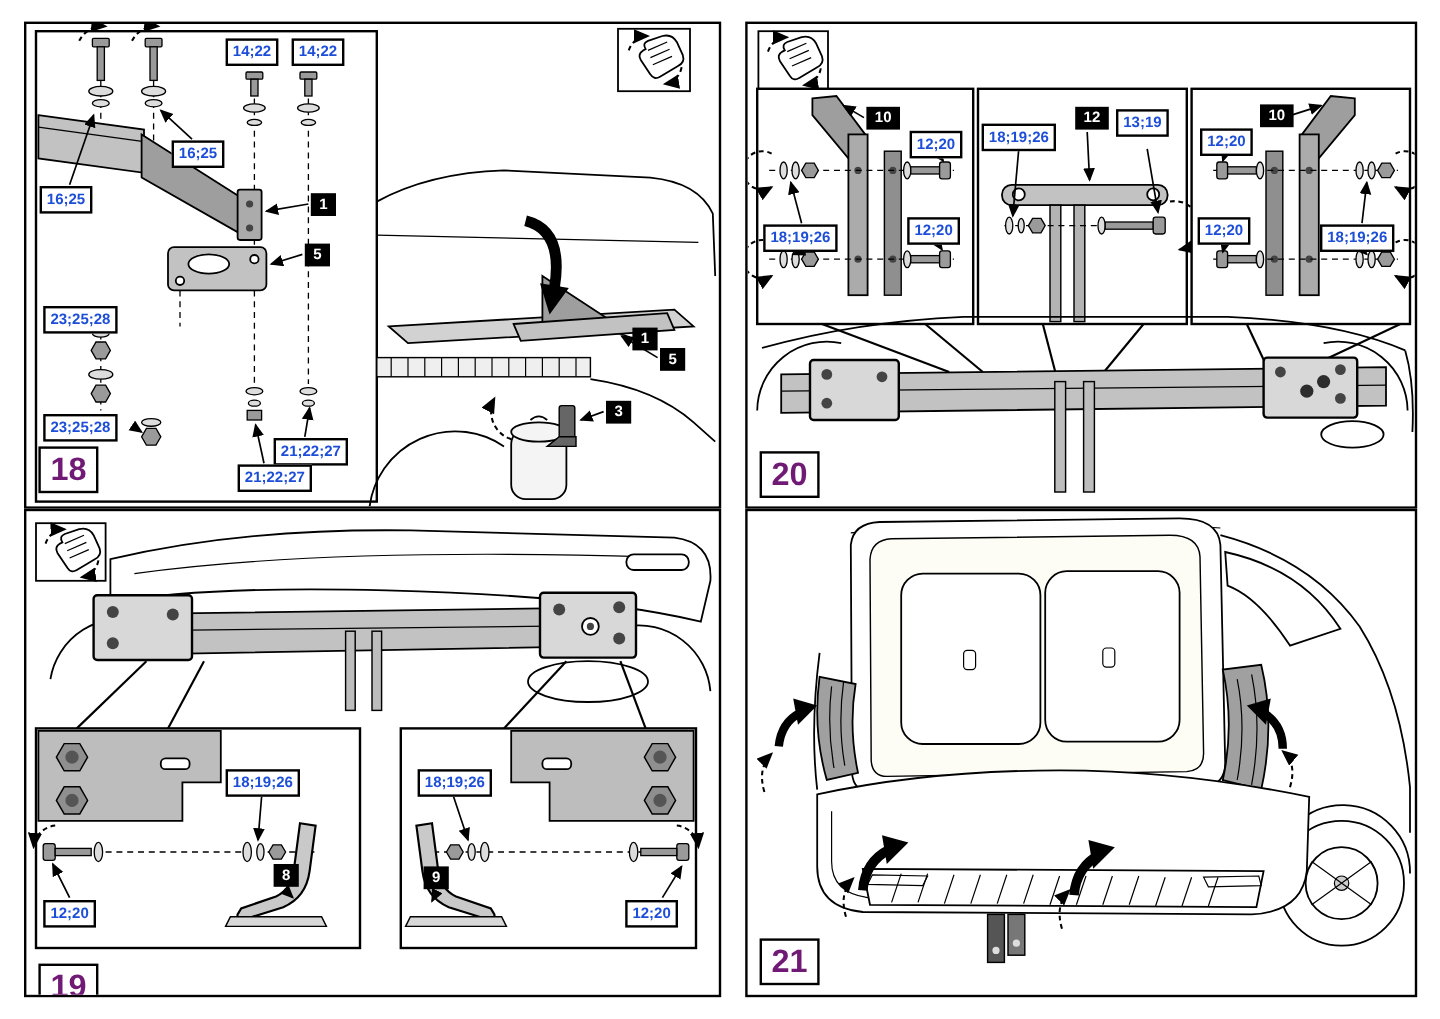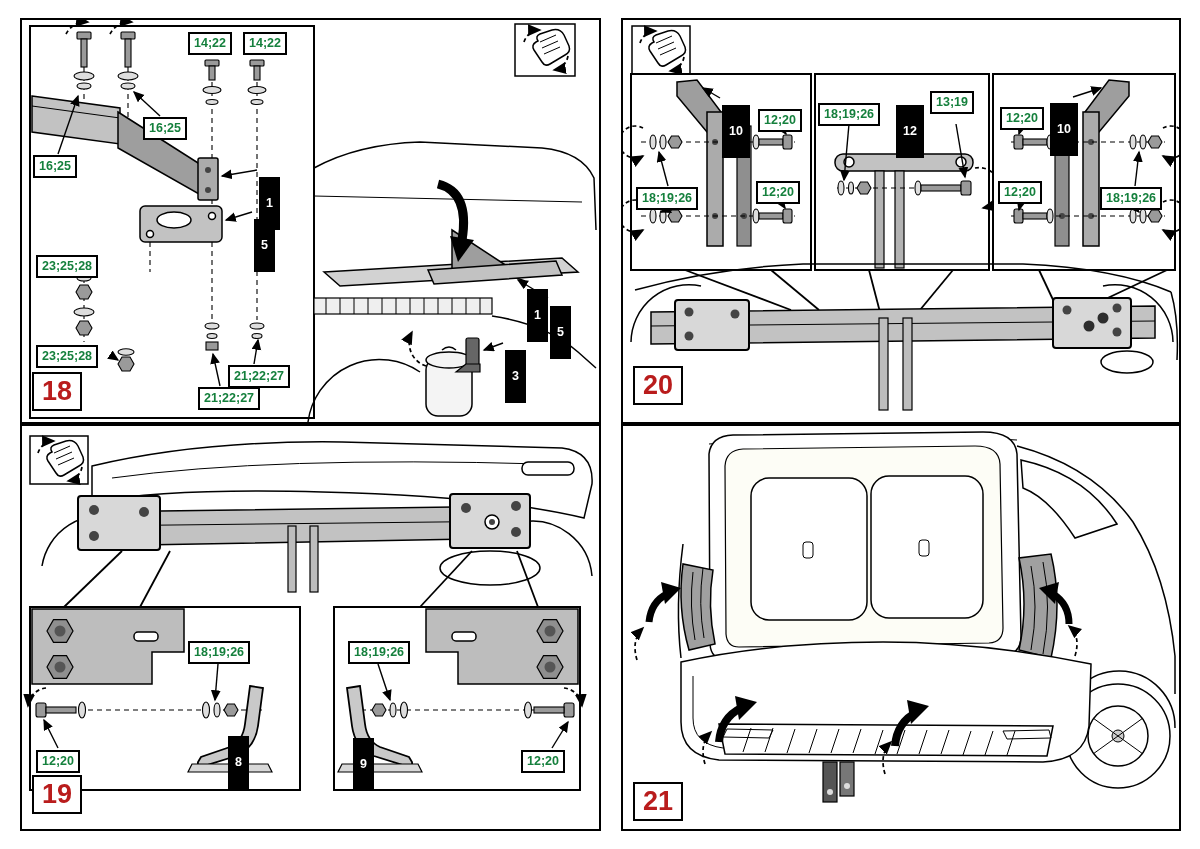--- a/index.html
+++ b/index.html
@@ -1,24 +1,24 @@
 <!DOCTYPE html>
 <html><head>
 <meta charset="utf-8">
 <style>
   * { box-sizing: border-box; }
   body { margin:0; background:#fff; font-family:"Liberation Sans","DejaVu Sans",sans-serif; }
   .page { position:relative; width:1200px; height:849px; background:#fff; overflow:hidden; }
   .panel { position:absolute; background:#fff; border:2px solid #000; overflow:hidden; }
   .panel > svg { position:absolute; left:0; top:0; }
-  .callout { position:absolute; z-index:3; background:#fff; border:2px solid #000; color:#15803d;
+  .callout { position:absolute; z-index:3; background:#fff; border:2px solid #000; color:#1d4ed8;
              font-weight:bold; font-size:12.5px; line-height:1; padding:3px 4px; white-space:nowrap; }
   .part-label { position:absolute; z-index:3; background:#000; color:#fff; font-weight:bold;
-             font-size:12.5px; line-height:1; padding:20px 7px; white-space:nowrap;margin-top:16px; }
-  .step-box { position:absolute; z-index:3; background:#fff; border:2px solid #000; color:#b91c1c;
+             font-size:12.5px; line-height:1; padding:3px 7px; white-space:nowrap; }
+  .step-box { position:absolute; z-index:3; background:#fff; border:2px solid #000; color:#701a75;
              font-weight:bold; font-size:27px; line-height:1; padding:4px 8px; }
   
   .box   { fill:#fff; stroke:#000; stroke-width:2; }
   .white { fill:#fff; stroke:#000; stroke-width:1.5; }
   .s15   { stroke:#000; stroke-width:1.5; fill:none; }
   .s10   { stroke:#000; stroke-width:1; fill:none; }
   .dash  { stroke:#000; stroke-width:1.1; fill:none; stroke-dasharray:5 4; }
   .dasha { stroke:#000; stroke-width:1.7; fill:none; stroke-dasharray:4 3; }
   .ldr   { stroke:#000; stroke-width:1.4; fill:none; }
   .wedge { stroke:#000; stroke-width:1.8; fill:none; }
@@ -271,21 +271,21 @@
         <line x1="530" y1="322" x2="546" y2="296" class="ldr" marker-end="url(#a19)"></line>
       </g>
     </svg>
 
     <div class="callout" style="left:166px; top:215px;">18;19;26</div>
     <div class="part-label" style="left:206px; top:294px;">8</div>
     <div class="callout" style="left:14px; top:324px;">12;20</div>
     <div class="callout" style="left:326px; top:215px;">18;19;26</div>
     <div class="part-label" style="left:331px; top:296px;">9</div>
     <div class="callout" style="left:499px; top:324px;">12;20</div>
-    <div class="step-box" style="left:10px; top:349px;">19</div>
+    <div class="step-box" style="left:10px; top:377px;">19</div>
   </section>
 
   <section class="panel" id="panel-20" style="left:621px; top:18px; width:560px; height:406px;">
     <svg width="556" height="402" viewBox="0 0 556 402">
       <defs>
         <marker id="a20" markerWidth="9" markerHeight="8" refX="7" refY="3.5" orient="auto">
           <path d="M0,0 L8,3.5 L0,7 Z" fill="#000"></path>
         </marker>
       </defs>
 
@@ -419,21 +419,21 @@
     <div class="callout" style="left:135px; top:89px;">12;20</div>
     <div class="callout" style="left:13px; top:167px;">18;19;26</div>
     <div class="callout" style="left:133px; top:161px;">12;20</div>
     <div class="callout" style="left:195px; top:83px;">18;19;26</div>
     <div class="part-label" style="left:273px; top:69px;">12</div>
     <div class="callout" style="left:307px; top:71px;">13;19</div>
     <div class="callout" style="left:377px; top:87px;">12;20</div>
     <div class="part-label" style="left:427px; top:67px;">10</div>
     <div class="callout" style="left:375px; top:161px;">12;20</div>
     <div class="callout" style="left:477px; top:167px;">18;19;26</div>
-    <div class="step-box" style="left:10px; top:346px;text-align:right;">20</div>
+    <div class="step-box" style="left:10px; top:356px;text-align:right;">20</div>
   </section>
 
   <section class="panel" id="panel-21" style="left:621px; top:424px; width:560px; height:407px;">
     <svg width="556" height="403" viewBox="0 0 556 403">
       <defs>
         <marker id="a21" markerWidth="9" markerHeight="8" refX="7" refY="3.5" orient="auto">
           <path d="M0,0 L8,3.5 L0,7 Z" fill="#000"></path>
         </marker>
       </defs>
 

